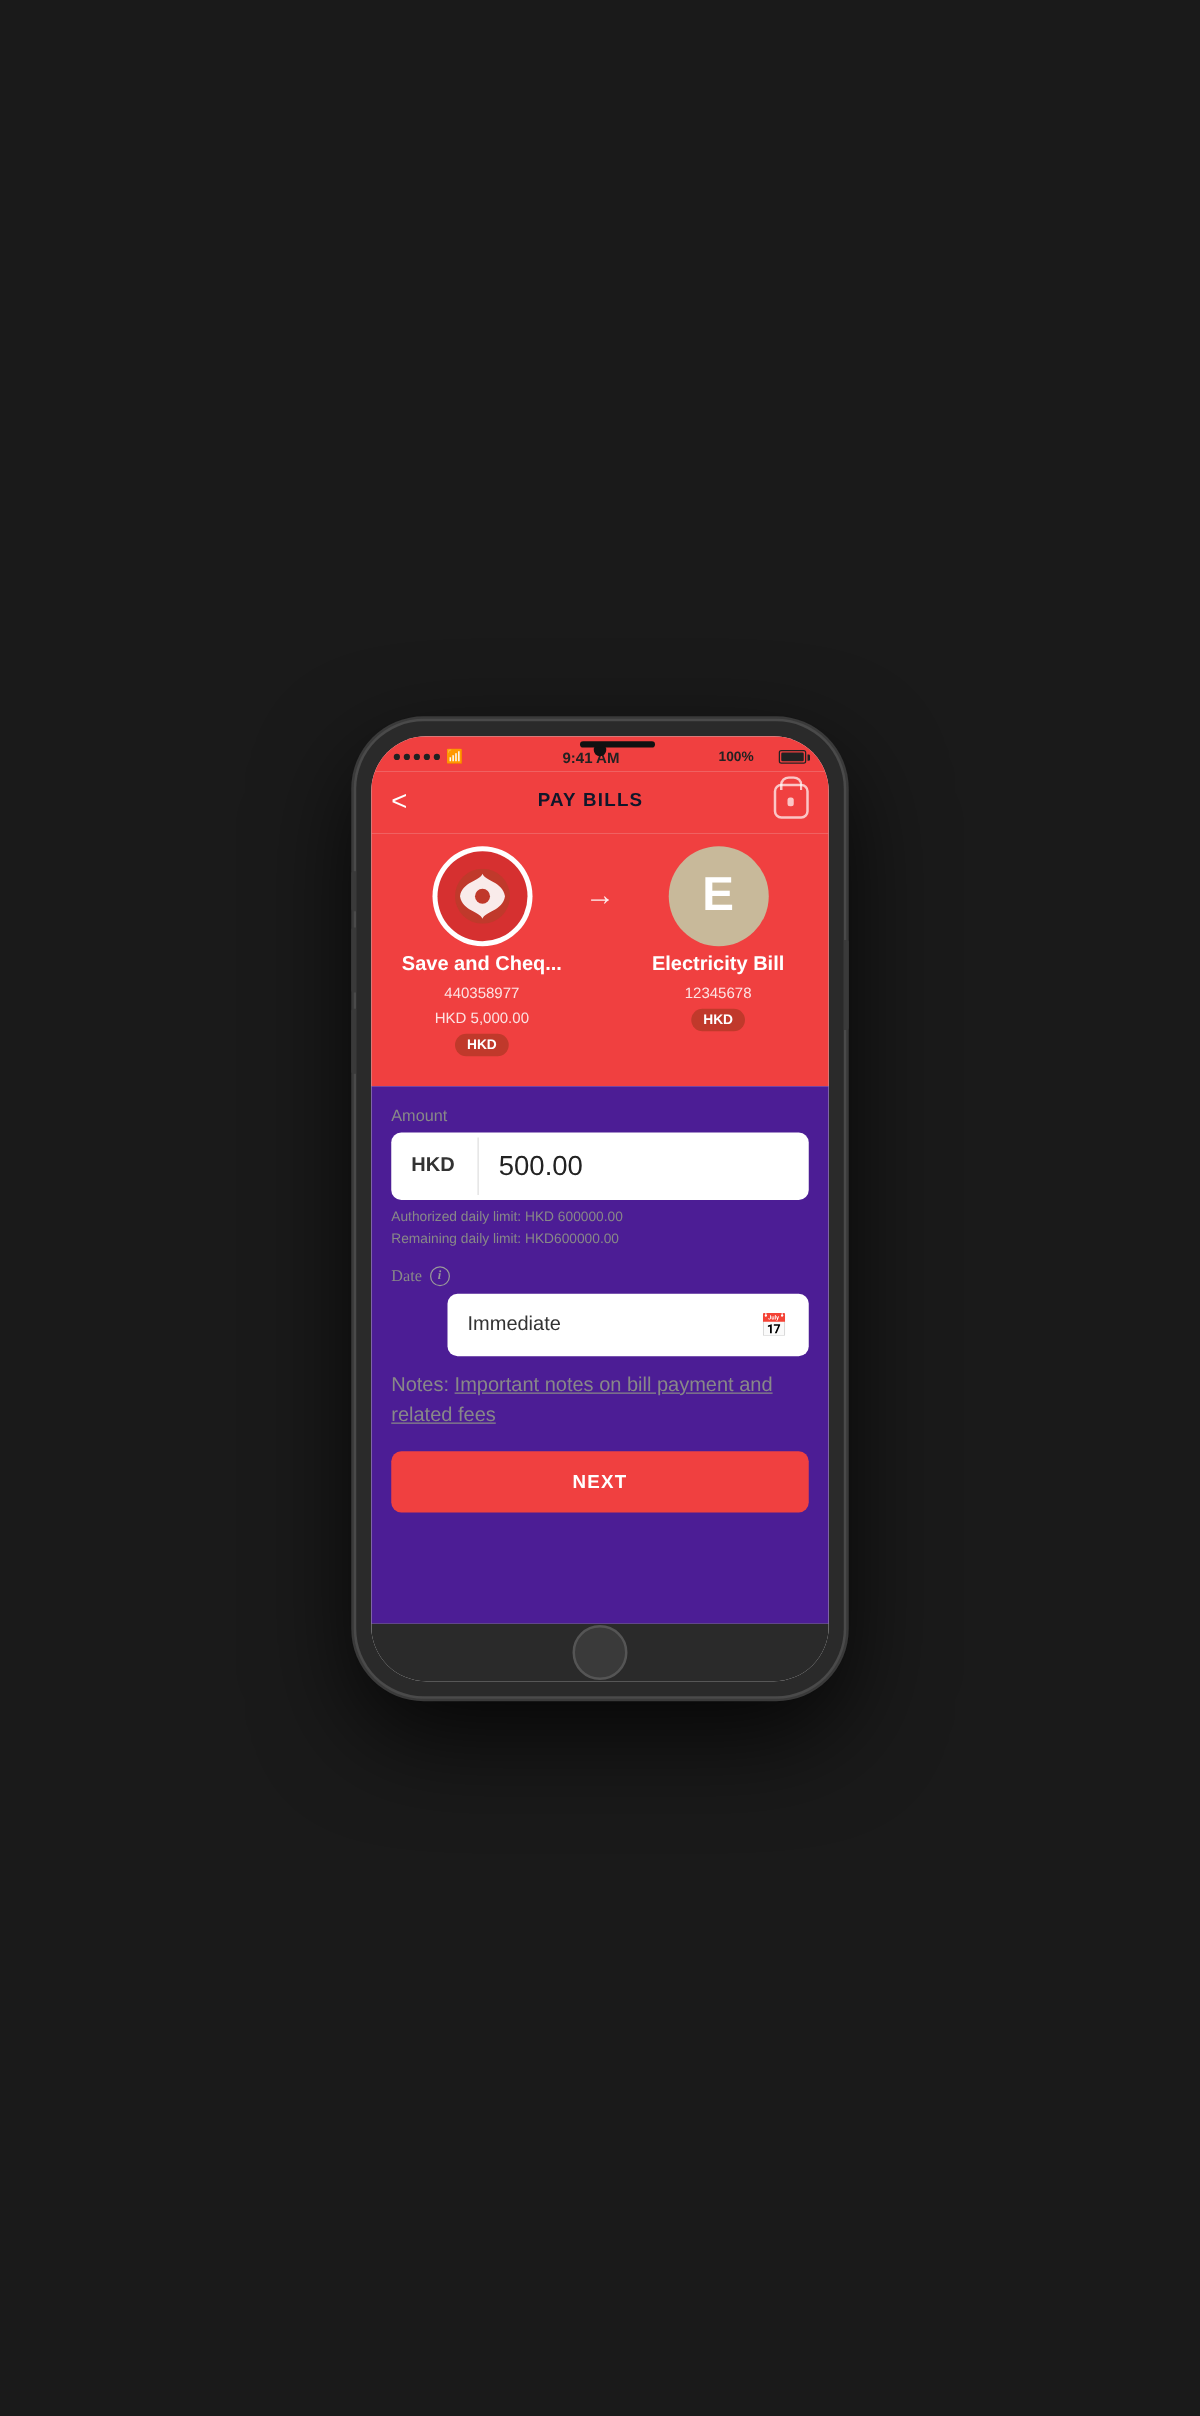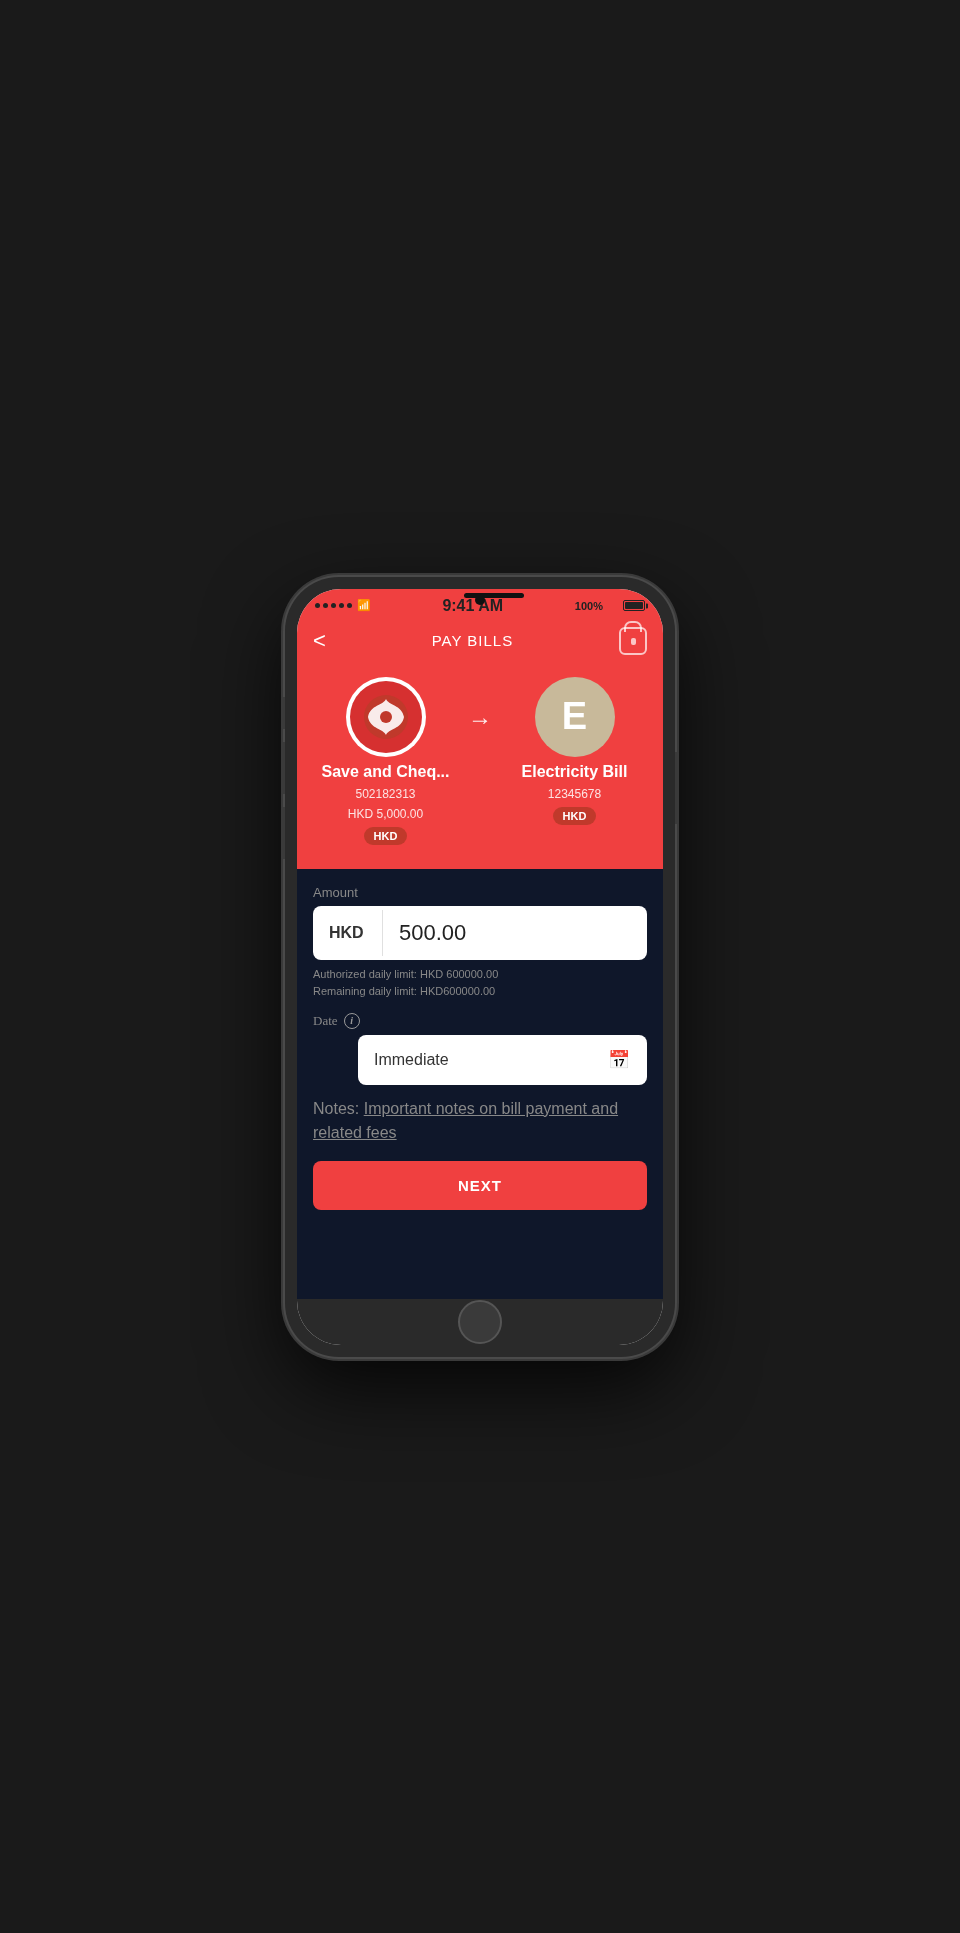--- a/index.html
+++ b/index.html
@@ -53,21 +53,21 @@
       display: flex; gap: 3px;
     }
     .dot {
       width: 5px; height: 5px;
       background: #222; border-radius: 50%;
     }
     .wifi-icon {
       color: #222; font-size: 11px;
     }
     .status-time {
-      font-size: 16px; font-weight: 600; color: #222;
+      font-size: 12px; font-weight: 600; color: #222;
     }
     .status-right {
       display: flex; align-items: center; gap: 20px;
       font-size: 11px; font-weight: 600; color: #222;
     }
     .battery-icon {
       width: 22px; height: 11px;
       border: 1.5px solid #222;
       border-radius: 2px;
       position: relative;
@@ -95,23 +95,23 @@
       padding: 10px 16px 12px;
     }
     .back-btn {
       color: white;
       font-size: 22px;
       font-weight: 300;
       cursor: pointer;
       line-height: 1;
     }
     .header-title {
-      color: #ffffff;
+      color: #0f172a;
       font-size: 15px;
-      font-weight: 400;
+      font-weight: 700;
       letter-spacing: 1px;
     }
     .lock-icon {
       width: 28px; height: 28px;
       border: 2px solid rgba(255,255,255,0.7);
       border-radius: 6px;
       position: relative;
       display: flex; align-items: center; justify-content: center;
     }
     .lock-icon::before {
@@ -204,21 +204,21 @@
       background: #c0392b;
       color: white;
       font-size: 11px;
       font-weight: 600;
       padding: 3px 10px;
       border-radius: 12px;
     }
 
     
     .form-section {
-      background: #0f172a;
+      background: #4c1d95;
       flex: 1;
       padding: 16px 16px 20px;
       display: flex;
       flex-direction: column;
       gap: 12px;
       overflow-y: auto;
     }
 
     .field-group {
       display: flex;
@@ -441,21 +441,21 @@
             <div class="bank-logo-x">
               <svg viewBox="0 0 44 44" xmlns="http://www.w3.org/2000/svg">
                 <circle cx="22" cy="22" r="22" fill="#c0392b"></circle>
                 <path d="M22 4 C24 10, 38 10, 40 22 C38 34, 24 34, 22 40 C20 34, 6 34, 4 22 C6 10, 20 10, 22 4Z" fill="white" opacity="0.9"></path>
                 <circle cx="22" cy="22" r="6" fill="#c0392b"></circle>
               </svg>
             </div>
           </div>
         </div>
         <span class="account-name">Save and Cheq...</span>
-        <span class="account-number">502182313</span>
+        <span class="account-number">440358977</span>
         <span class="account-amount">HKD 5,000.00</span>
         <span class="currency-badge">HKD</span>
       </div>
 
       <div class="arrow-icon">→</div>
 
       <div class="account-card">
         <div class="account-avatar dest-avatar">
           <span class="dest-avatar-letter">E</span>
         </div>

